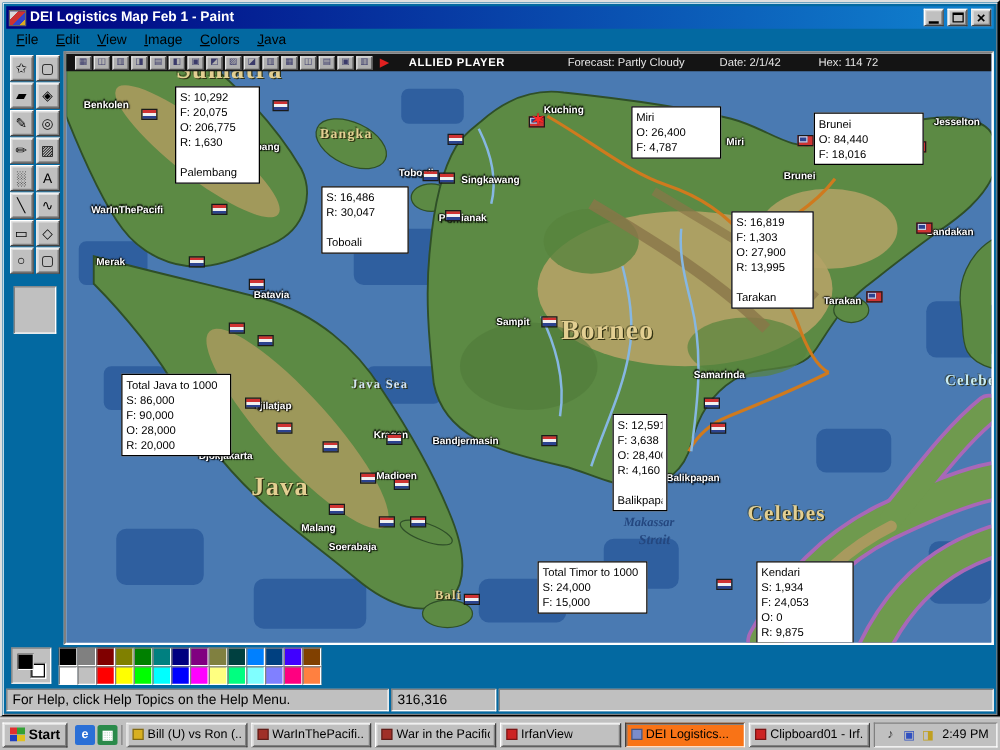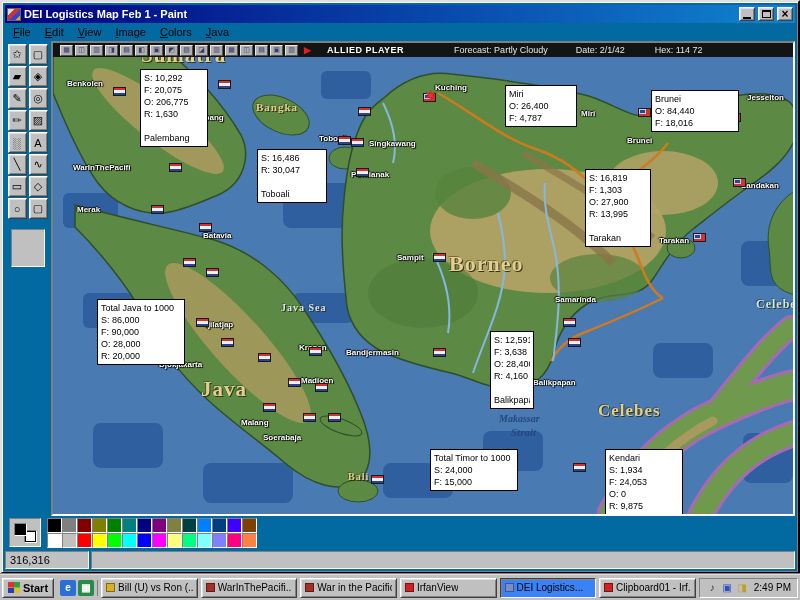--- a/index.html
+++ b/index.html
@@ -1,21 +1,21 @@
 <!DOCTYPE html>
 <html><head>
 <meta charset="utf-8">
 <style>
   *{box-sizing:border-box}
   html,body{margin:0;padding:0}
   body{width:800px;height:600px;overflow:hidden;background:#008080;font-family:"Liberation Sans",sans-serif;position:relative}
 
   
   .btn{background:#c0c0c0;border:1px solid;border-color:#fff #404040 #404040 #fff;box-shadow:inset 1px 1px 0 #dfdfdf,inset -1px -1px 0 #808080}
-  .btn.active{border-color:#404040 #fff #fff #404040;box-shadow:inset 1px 1px 0 #808080;background:#3b82f6}
+  .btn.active{border-color:#404040 #fff #fff #404040;box-shadow:inset 1px 1px 0 #808080;background:#f97316}
   .sunken{border:1px solid;border-color:#808080 #fff #fff #808080}
   .sunken2{border:2px solid;border-color:#808080 #fff #fff #808080}
 
   
   .window{position:absolute;left:0;top:0;width:800px;height:574px;background:#0369a1;border:2px solid;border-color:#dfdfdf #000 #000 #dfdfdf;box-shadow:inset 1px 1px 0 #fff,inset -1px -1px 0 #808080;padding:3px;display:flex;flex-direction:column}
   .titlebar{height:18px;flex:none;background:linear-gradient(90deg,#000080,#1084d0);display:flex;align-items:center;padding:0 2px;gap:3px}
   .app-icon{width:14px;height:13px;flex:none;background:linear-gradient(135deg,#d8d8d8 0 30%,#cc3333 30% 55%,#3344cc 55% 80%,#ddaa22 80% 100%);border:1px solid #666}
   .title-text{flex:1;color:#fff;font-weight:bold;font-size:11px;white-space:nowrap;overflow:hidden}
   .tb-btn{width:16px;height:14px;flex:none;display:flex;align-items:center;justify-content:center;color:#000}
   .g-min{display:block;width:8px;height:2px;background:#000;margin-top:7px}
@@ -401,20 +401,21 @@
         <div class="swatch" style="background: rgb(0, 64, 128);"></div>
         <div class="swatch" style="background: rgb(128, 128, 255);"></div>
         <div class="swatch" style="background: rgb(64, 0, 255);"></div>
         <div class="swatch" style="background: rgb(255, 0, 128);"></div>
         <div class="swatch" style="background: rgb(128, 64, 0);"></div>
         <div class="swatch" style="background: rgb(255, 128, 64);"></div>
       </div>
   </div>
 
   <div class="statusbar">
+    <div class="sb sunken grow">For Help, click Help Topics on the Help Menu.</div>
     <div class="sb sunken coords">316,316</div>
     <div class="sb sunken rest"></div>
   </div>
 </div>
 
 <div class="taskbar">
   <div class="start btn">
     <span class="winlogo"></span>
     <span>Start</span>
   </div>

